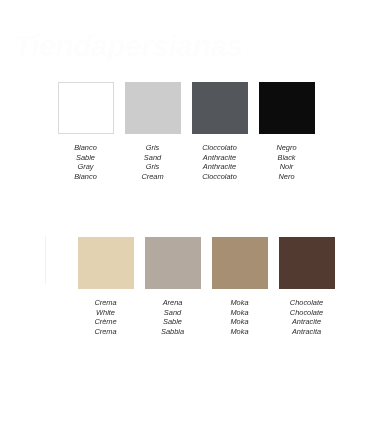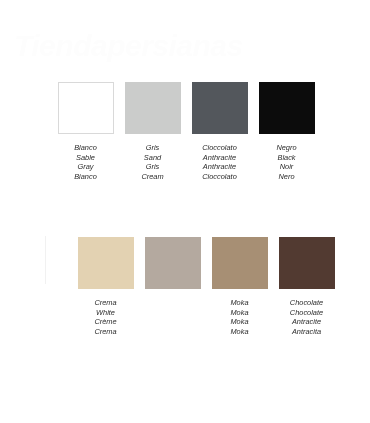--- a/index.html
+++ b/index.html
@@ -151,20 +151,26 @@
       <div class="swatch-names">
         <span class="nm">Crema</span>
         <span class="nm">White</span>
         <span class="nm">Crème</span>
         <span class="nm">Crema</span>
       </div>
     </div>
 
     <div class="swatch-cell">
       <div class="swatch-chip" style="background-color: rgb(180, 169, 159);"></div>
+      <div class="swatch-names">
+        <span class="nm">Arena</span>
+        <span class="nm">Sand</span>
+        <span class="nm">Sable</span>
+        <span class="nm">Sabbia</span>
+      </div>
     </div>
 
     <div class="swatch-cell">
       <div class="swatch-chip" style="background-color: rgb(167, 143, 116);"></div>
       <div class="swatch-names">
         <span class="nm">Moka</span>
         <span class="nm">Moka</span>
         <span class="nm">Moka</span>
         <span class="nm">Moka</span>
       </div>

